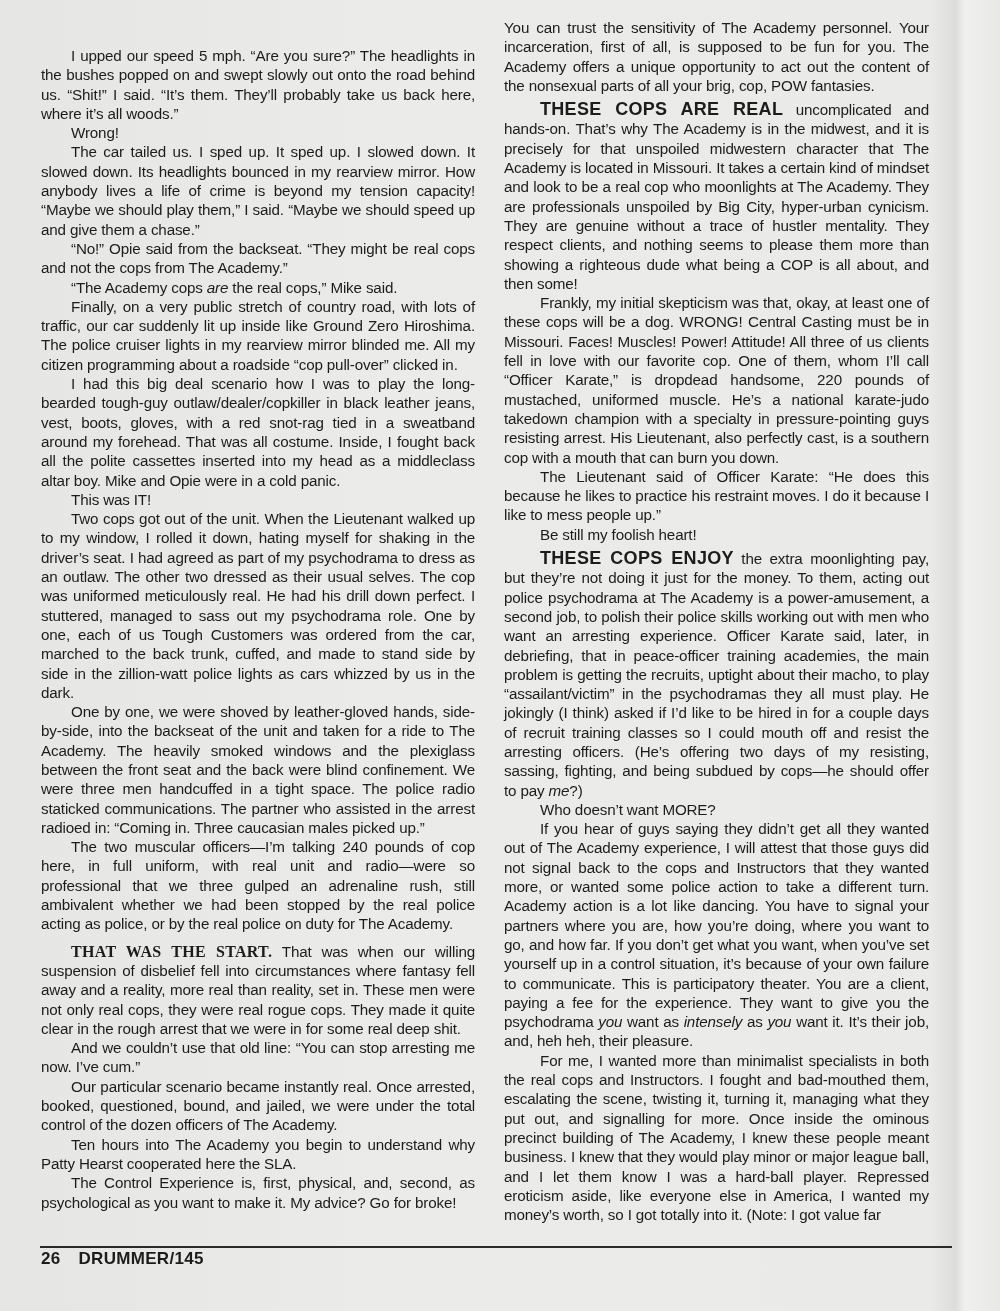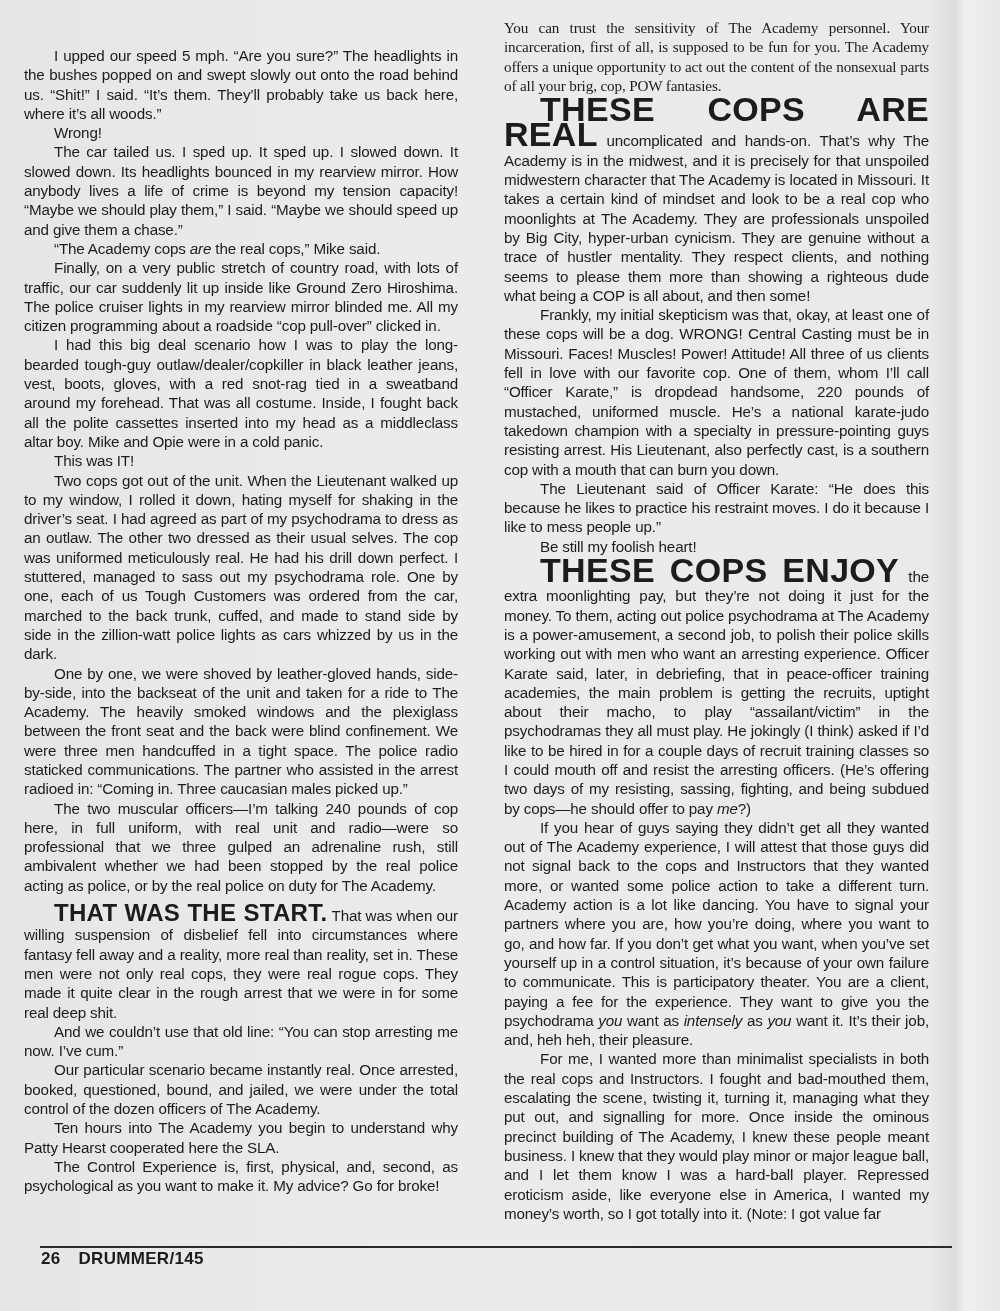--- a/index.html
+++ b/index.html
@@ -13,53 +13,54 @@
     .page {
       position: absolute; left: 0; top: 0; width: 1000px; height: 1311px;
       background: linear-gradient(to right, #e6e6e4 0%, #ebebe9 40%, #eaeae8 93%, #dcdcda 95.5%, #f0f0ee 96.5%, #e8e8e6 100%);
     }
     .col {
       position: absolute; top: 46px;
       font-size: 15.2px; line-height: 19.3px;
       text-align: justify;
       letter-spacing: -0.15px;
     }
-    .col-left { left: 24px; width: 434px; }
+    .col-left { left: 41px; width: 434px; }
     .col-right { left: 504px; width: 425px; top: 18px; }
     .col p { margin: 0; text-indent: 30px; }
-    .col p.noindent { text-indent: 0; font-family: Liberation Serif, serif; }
+    .col p.noindent { text-indent: 0; }
     .col-right p { text-indent: 36px; }
     .col-right p.noindent { text-indent: 0; }
     .sec { margin-top: 5px !important; }
     .col-left .sec { margin-top: 8px !important; }
     .head {
-      font-weight: bold; font-size: 34px; letter-spacing: 0.3px;
+      font-weight: bold; font-size: 18px; letter-spacing: 0.3px;
       line-height: 19px;
     }
-    .col-left .head { font-size: 24px; }
+    .col-left .head { font-size: 16px; font-family: Liberation Serif, serif; }
     em { }
     .rule {
       position: absolute; left: 40px; top: 1246px; width: 912px; height: 2px;
       background: #2a2a2a;
     }
     .footer {
       position: absolute; left: 41px; top: 1249px;
       font-weight: bold; font-size: 17px; letter-spacing: 0.3px;
     }
     .footer .num { margin-right: 18px; margin-top: 28px; }
   </style>
 </head>
 <body>
 
 <div class="page">
 
   <div class="col col-left">
     <p>I upped our speed 5 mph. “Are you sure?” The headlights in the bushes popped on and swept slowly out onto the road behind us. “Shit!” I said. “It’s them. They’ll probably take us back here, where it’s all woods.”</p>
     <p>Wrong!</p>
     <p>The car tailed us. I sped up. It sped up. I slowed down. It slowed down. Its headlights bounced in my rearview mirror. How anybody lives a life of crime is beyond my tension capacity! “Maybe we should play them,” I said. “Maybe we should speed up and give them a chase.”</p>
+    <p>“No!” Opie said from the backseat. “They might be real cops and not the cops from The Academy.”</p>
     <p><span>“The Academy cops </span><em>are</em><span> the real cops,”  Mike said.</span></p>
     <p>Finally, on a very public stretch of country road, with lots of traffic, our car suddenly lit up inside like Ground Zero Hiroshima. The police cruiser lights in my rearview mirror blinded me. All my citizen programming about a roadside “cop pull-over” clicked in.</p>
     <p>I had this big deal scenario how I was to play the long-bearded tough-guy outlaw/dealer/copkiller in black leather jeans, vest, boots, gloves, with a red snot-rag tied in a sweatband around my forehead. That was all costume. Inside, I fought back all the polite cassettes inserted into my head as a middleclass altar boy. Mike and Opie were in a cold panic.</p>
     <p>This was IT!</p>
     <p>Two cops got out of the unit. When the Lieutenant walked up to my window, I rolled it down, hating myself for shaking in the driver’s seat. I had agreed as part of my psychodrama to dress as an outlaw. The other two dressed as their usual selves. The cop was uniformed meticulously real. He had his drill down perfect. I stuttered, managed to sass out my psychodrama role. One by one, each of us Tough Customers was ordered from the car, marched to the back trunk, cuffed, and made to stand side by side in the zillion-watt police lights as cars whizzed by us in the dark.</p>
     <p>One by one, we were shoved by leather-gloved hands, side-by-side, into the backseat of the unit and taken for a ride to The Academy. The heavily smoked windows and the plexiglass between the front seat and the back were blind confinement. We were three men handcuffed in a tight space. The police radio staticked communications. The partner who assisted in the arrest radioed in: “Coming in. Three caucasian males picked up.”</p>
     <p>The two muscular officers—I’m talking 240 pounds of cop here, in full uniform, with real unit and radio—were so professional that we three gulped an adrenaline rush, still ambivalent whether we had been stopped by the real police acting as police, or by the real police on duty for The Academy.</p>
     <p class="sec"><span class="head">THAT WAS THE START.</span><span> That was when our willing suspension of disbelief fell into circumstances where fantasy fell away and a reality, more real than reality, set in. These men were not only real cops, they were real rogue cops. They made it quite clear in the rough arrest that we were in for some real deep shit.</span></p>
     <p>And we couldn’t use that old line: “You can stop arresting me now. I’ve cum.”</p>
     <p>Our particular scenario became instantly real. Once arrested, booked, questioned, bound, and jailed, we were under the total control of the dozen officers of The Academy.</p>
@@ -67,20 +68,21 @@
     <p>The Control Experience is, first, physical, and, second, as psychological as you want to make it. My advice? Go for broke!</p>
   </div>
 
   <div class="col col-right">
     <p class="noindent">You can trust the sensitivity of The Academy personnel. Your incarceration, first of all, is supposed to be fun for you. The Academy offers a unique opportunity to act out the content of the nonsexual parts of all your brig, cop, POW fantasies.</p>
     <p class="sec"><span class="head">THESE COPS ARE REAL</span><span> uncomplicated and hands-on. That’s why The Academy is in the midwest, and it is precisely for that unspoiled midwestern character that The Academy is located in Missouri. It takes a certain kind of mindset and look to be a real cop who moonlights at The Academy. They are professionals unspoiled by Big City, hyper-urban cynicism. They are genuine without a trace of hustler mentality. They respect clients, and nothing seems to please them more than showing a righteous dude what being a COP is all about, and then some!</span></p>
     <p>Frankly, my initial skepticism was that, okay, at least one of these cops will be a dog. WRONG! Central Casting must be in Missouri. Faces! Muscles! Power! Attitude! All three of us clients fell in love with our favorite cop. One of them, whom I’ll call “Officer Karate,” is dropdead handsome, 220 pounds of mustached, uniformed muscle. He’s a national karate-judo takedown champion with a specialty in pressure-pointing guys resisting arrest. His Lieutenant, also perfectly cast, is a southern cop with a mouth that can burn you down.</p>
     <p>The Lieutenant said of Officer Karate: “He does this because he likes to practice his restraint moves. I do it because I like to mess people up.”</p>
     <p>Be still my foolish heart!</p>
     <p class="sec"><span class="head">THESE COPS ENJOY</span><span> the extra moonlighting pay, but they’re not doing it just for the money. To them, acting out police psychodrama at The Academy is a power-amusement, a second job, to polish their police skills working out with men who want an arresting experience. Officer Karate said, later, in debriefing, that in peace-officer training academies, the main problem is getting the recruits, uptight about their macho, to play “assailant/victim” in the psychodramas they all must play. He jokingly (I think) asked if I’d like to be hired in for a couple days of recruit training classes so I could mouth off and resist the arresting officers. (He’s offering two days of my resisting, sassing, fighting, and being subdued by cops—he should offer to pay </span><em>me</em><span>?)</span></p>
+    <p>Who doesn’t want MORE?</p>
     <p><span>If you hear of guys saying they didn’t get all they wanted out of The Academy experience, I will attest that those guys did not signal back to the cops and Instructors that they wanted more, or wanted some police action to take a different turn. Academy action is a lot like dancing. You have to signal your partners where you are, how you’re doing, where you want to go, and how far. If you don’t get what you want, when you’ve set yourself up in a control situation, it’s because of your own failure to communicate. This is participatory theater. You are a client, paying a fee for the experience. They want to give you the psychodrama </span><em>you</em><span> want as </span><em>intensely</em><span> as </span><em>you</em><span> want it. It’s their job, and, heh heh, their pleasure.</span></p>
     <p>For me, I wanted more than minimalist specialists in both the real cops and Instructors. I fought and bad-mouthed them, escalating the scene, twisting it, turning it, managing what they put out, and signalling for more. Once inside the ominous precinct building of The Academy, I knew these people meant business. I knew that they would play minor or major league ball, and I let them know I was a hard-ball player. Repressed eroticism aside, like everyone else in America, I wanted my money’s worth, so I got totally into it. (Note: I got value far</p>
   </div>
 
   <div class="rule"></div>
   <div class="footer">
     <span class="num">26</span><span>DRUMMER/145</span>
   </div>
 
 </div>

